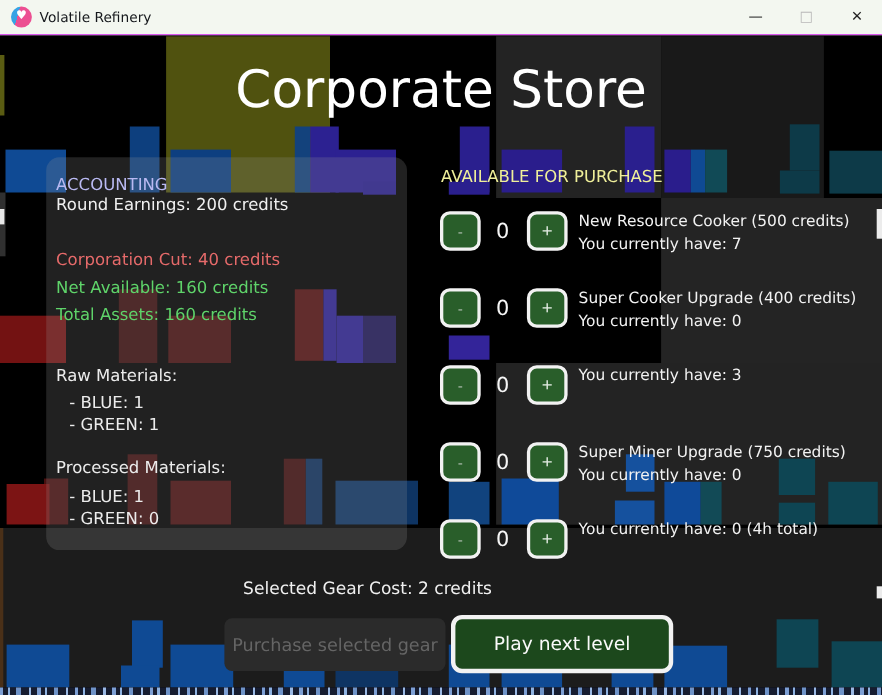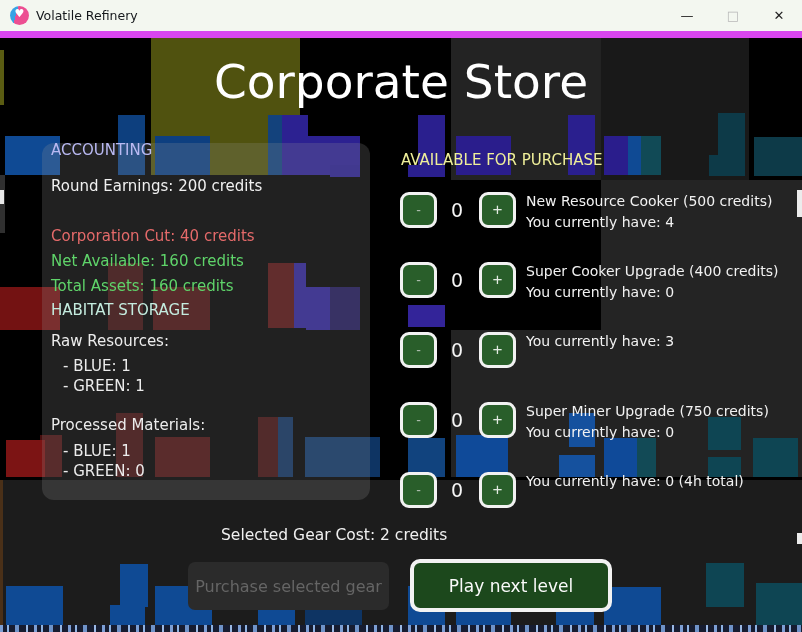--- a/index.html
+++ b/index.html
@@ -1,60 +1,60 @@
 <!DOCTYPE html>
 <html style="--accent-lavender: #b9b9f2; --accent-cyan: #c4ecdf; --accent-yellow: #efef9a; --negative-red: #e56a6a; --positive-green: #5fd46a; --button-green: #295e2a; --play-green: #1c481c; --tile-blue: #0f4a94; --tile-red: #731212; --tile-olive: #50520f; --tile-teal: #0d3a48; --tile-indigo: #2c2191;"><head>
 <meta charset="utf-8">
 <title>Volatile Refinery</title>
 <style>
   html,body{margin:0;padding:0;background:#000;}
   .stage{position:relative;width:802px;height:632px;overflow:hidden;background:#000;
          font-family:"DejaVu Sans","Liberation Sans",sans-serif;}
   
   .titlebar{position:absolute;left:0;top:0;width:802px;height:31px;background:#f3f7f0;
-            border-bottom:7px solid #d946ef;z-index:50;display:flex;align-items:center;}
+            border-bottom:1px solid #d946ef;z-index:50;display:flex;align-items:center;}
   .app-icon{position:absolute;left:10px;top:6px;width:19px;height:19px;border-radius:50%;
             background:linear-gradient(105deg,#38a3e4 0 34%,#ec4f92 34%);}
   .app-icon::after{content:"\2665";position:absolute;left:0;right:0;top:1px;text-align:center;
             font-size:11px;color:#fff;}
   .win-title{position:absolute;left:36px;top:0;line-height:31px;font-size:12.5px;color:#15181c;}
   .win-controls{position:absolute;right:0;top:0;height:31px;display:flex;}
   .win-btn{width:46px;height:31px;line-height:31px;text-align:center;font-size:13px;color:#222;cursor:default;}
   .win-btn.max{color:#b8b8b8;}
   
   .tile{position:absolute;}
   .glyph-strip{position:absolute;left:0;top:625px;width:802px;height:7px;background-color:#161c30;
      background-image:repeating-linear-gradient(90deg,#7d9fd4 0 3px,transparent 3px 7px,#8fb3e2 7px 9px,
        transparent 9px 15px,#6f93c8 15px 19px,transparent 19px 26px,#9bb9e4 26px 28px,transparent 28px 34px);}
   .sep-line{position:absolute;left:0;top:477px;width:802px;height:3px;background:#000;}
   .panel-left{position:absolute;left:42px;top:143px;width:328px;height:357px;border-radius:12px;
               background:rgba(150,150,150,0.22);}
   
   .store-title{position:absolute;left:0;top:54px;width:802px;text-align:center;margin:0;
                font-size:47px;font-weight:400;color:#fff;}
   .col-header{position:absolute;font-size:15px;}
-  .hdr-accounting{left:51px;top:141px;color:var(--accent-lavender);text-align:center;}
+  .hdr-accounting{left:51px;top:159px;color:var(--accent-lavender);text-align:center;}
   .hdr-storage{left:51px;top:301px;color:var(--accent-cyan);}
   .hdr-purchase{left:401px;top:151px;color:var(--accent-yellow);}
   .acct-row{position:absolute;left:51px;font-size:15px;color:#f0f0f0;white-space:nowrap;}
   .acct-row.neg{color:var(--negative-red);}
   .acct-row.pos{color:var(--positive-green);}
   .store-line{position:absolute;font-size:15px;color:#ececec;white-space:nowrap;}
   
   .p-row{position:absolute;left:0;width:802px;height:38px;}
   .qty-btn{position:absolute;top:0;width:37px;height:36px;box-sizing:border-box;border:3px solid #f2f2f2;
            border-radius:9px;background:var(--button-green);text-align:center;padding:0;cursor:pointer;}
   .qty-btn.minus{left:400px;color:#a9b9a9;font-size:14px;line-height:28px;}
   .qty-btn.plus{left:479px;color:#e2ebe2;font-size:17px;line-height:28px;}
   .qty-val{position:absolute;left:441px;top:0;width:32px;text-align:center;line-height:36px;
            font-size:19px;color:#f5f5f5;}
   .p-label{position:absolute;left:526px;top:-1px;font-size:14px;line-height:21px;color:#f2f2f2;white-space:nowrap;}
   
   .cost-line{position:absolute;left:221px;top:526px;font-size:15.5px;color:#f0f0f0;}
-  .btn-purchase{position:absolute;left:188px;top:562px;width:201px;height:48px;border:none;border-radius:7px;
+  .btn-purchase{position:absolute;left:204px;top:562px;width:201px;height:48px;border:none;border-radius:7px;
                 background:#2b2b2b;color:#656565;font-size:16px;
                 font-family:"DejaVu Sans","Liberation Sans",sans-serif;cursor:default;}
   .btn-play{position:absolute;left:410px;top:559px;width:202px;height:53px;box-sizing:border-box;
             border:4px solid #f2f2f2;border-radius:10px;background:var(--play-green);color:#fafafa;
             font-size:17px;font-family:"DejaVu Sans","Liberation Sans",sans-serif;cursor:pointer;}
 </style>
 </head>
 <body>
 
 <div class="stage">
@@ -142,37 +142,36 @@
   <div class="glyph-strip"></div>
 
   <h1 class="store-title">Corporate Store</h1>
 
   <div class="col-header hdr-accounting">ACCOUNTING</div>
   <div class="acct-row" style="top:177px">Round Earnings: 200 credits</div>
   <div class="acct-row neg" style="top:227px">Corporation Cut: 40 credits</div>
   <div class="acct-row pos" style="top:252px">Net Available: 160 credits</div>
   <div class="acct-row pos" style="top:277px">Total Assets: 160 credits</div>
 
-  <div class="col-header hdr-storage">HABITAT STORAGE</div>
-  <div class="store-line" style="left:51px;top:332px">Raw Resources:</div>
+  <div class="store-line" style="left:51px;top:332px">Raw Materials:</div>
   <div class="store-line" style="left:63px;top:357px">- BLUE: 1</div>
   <div class="store-line" style="left:63px;top:377px">- GREEN: 1</div>
   <div class="store-line" style="left:51px;top:416px">Processed Materials:</div>
   <div class="store-line" style="left:63px;top:442px">- BLUE: 1</div>
   <div class="store-line" style="left:63px;top:462px">- GREEN: 0</div>
 
   <div class="col-header hdr-purchase">AVAILABLE FOR PURCHASE</div>
 
   <div class="p-row" style="top:192px">
     <button class="qty-btn minus">-</button>
     <div class="qty-val">0</div>
     <button class="qty-btn plus">+</button>
     <div class="p-label">
       <div>New Resource Cooker (500 credits)</div>
-      <div>You currently have: 4</div>
+      <div>You currently have: 7</div>
     </div>
   </div>
   <div class="p-row" style="top:262px">
     <button class="qty-btn minus">-</button>
     <div class="qty-val">0</div>
     <button class="qty-btn plus">+</button>
     <div class="p-label">
       <div>Super Cooker Upgrade (400 credits)</div>
       <div>You currently have: 0</div>
     </div>

